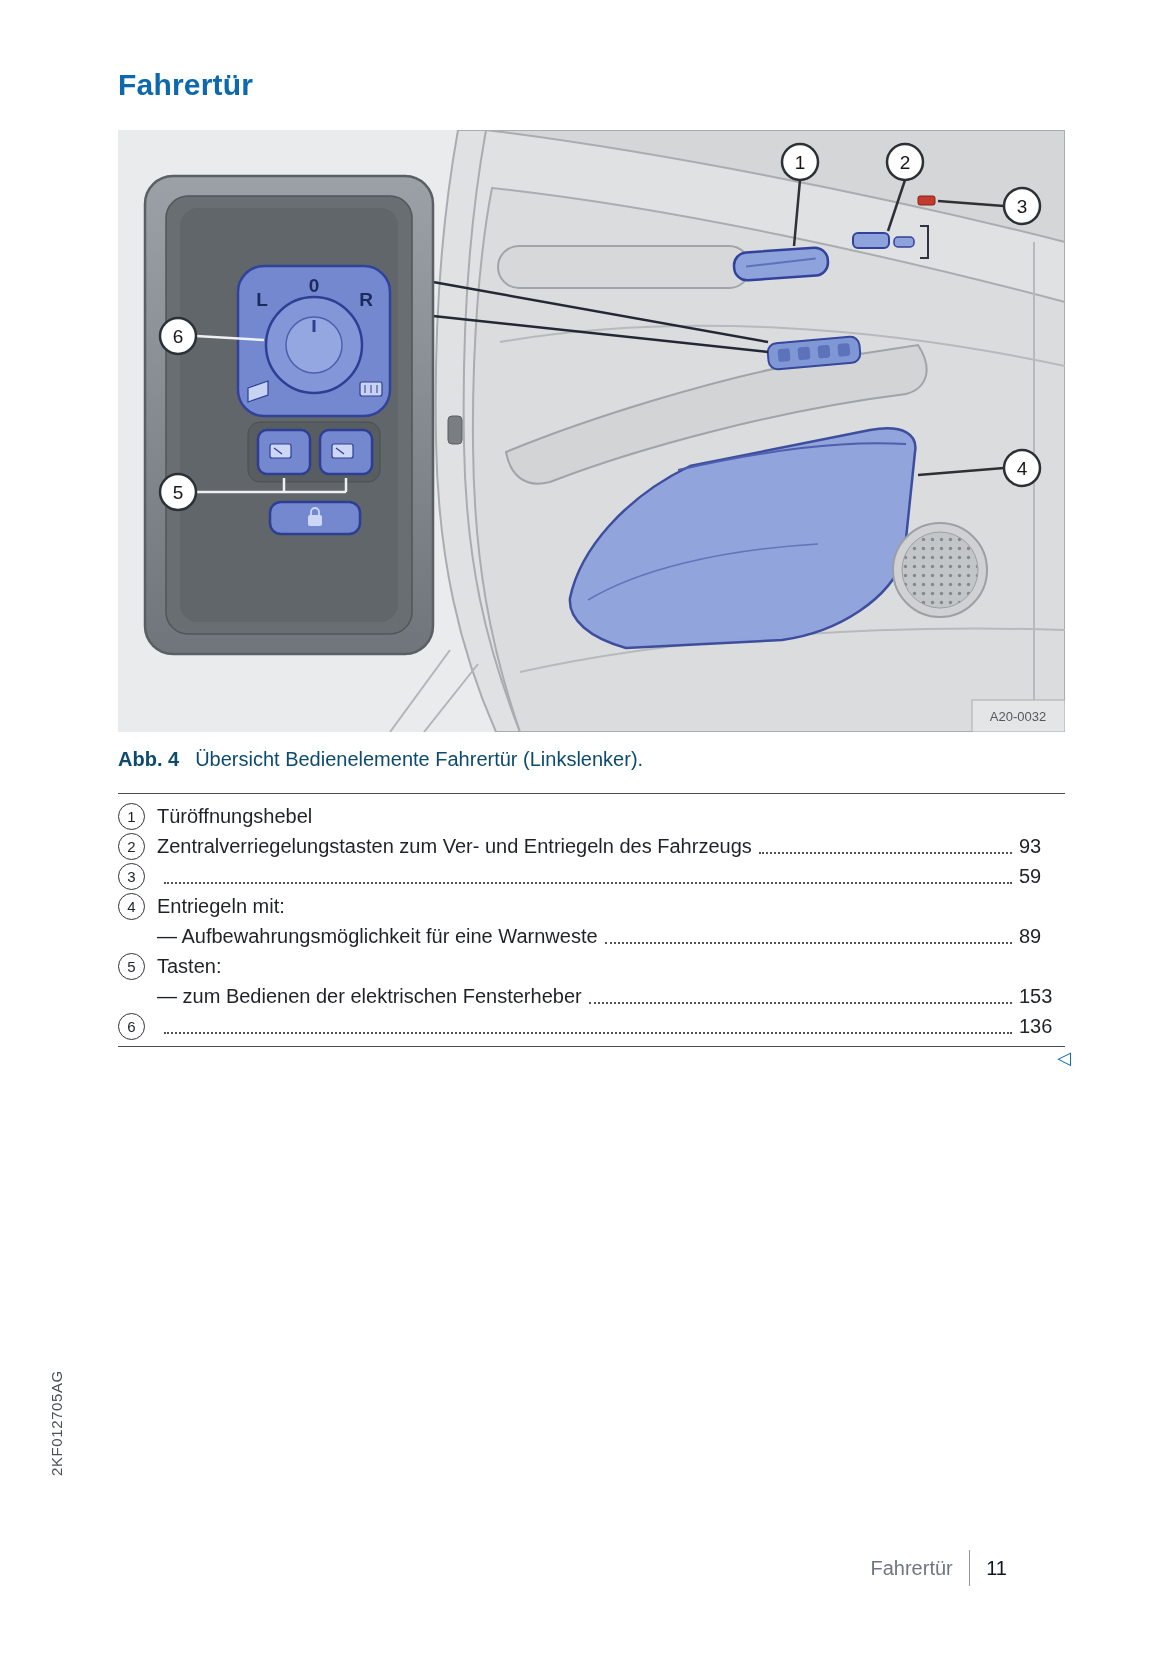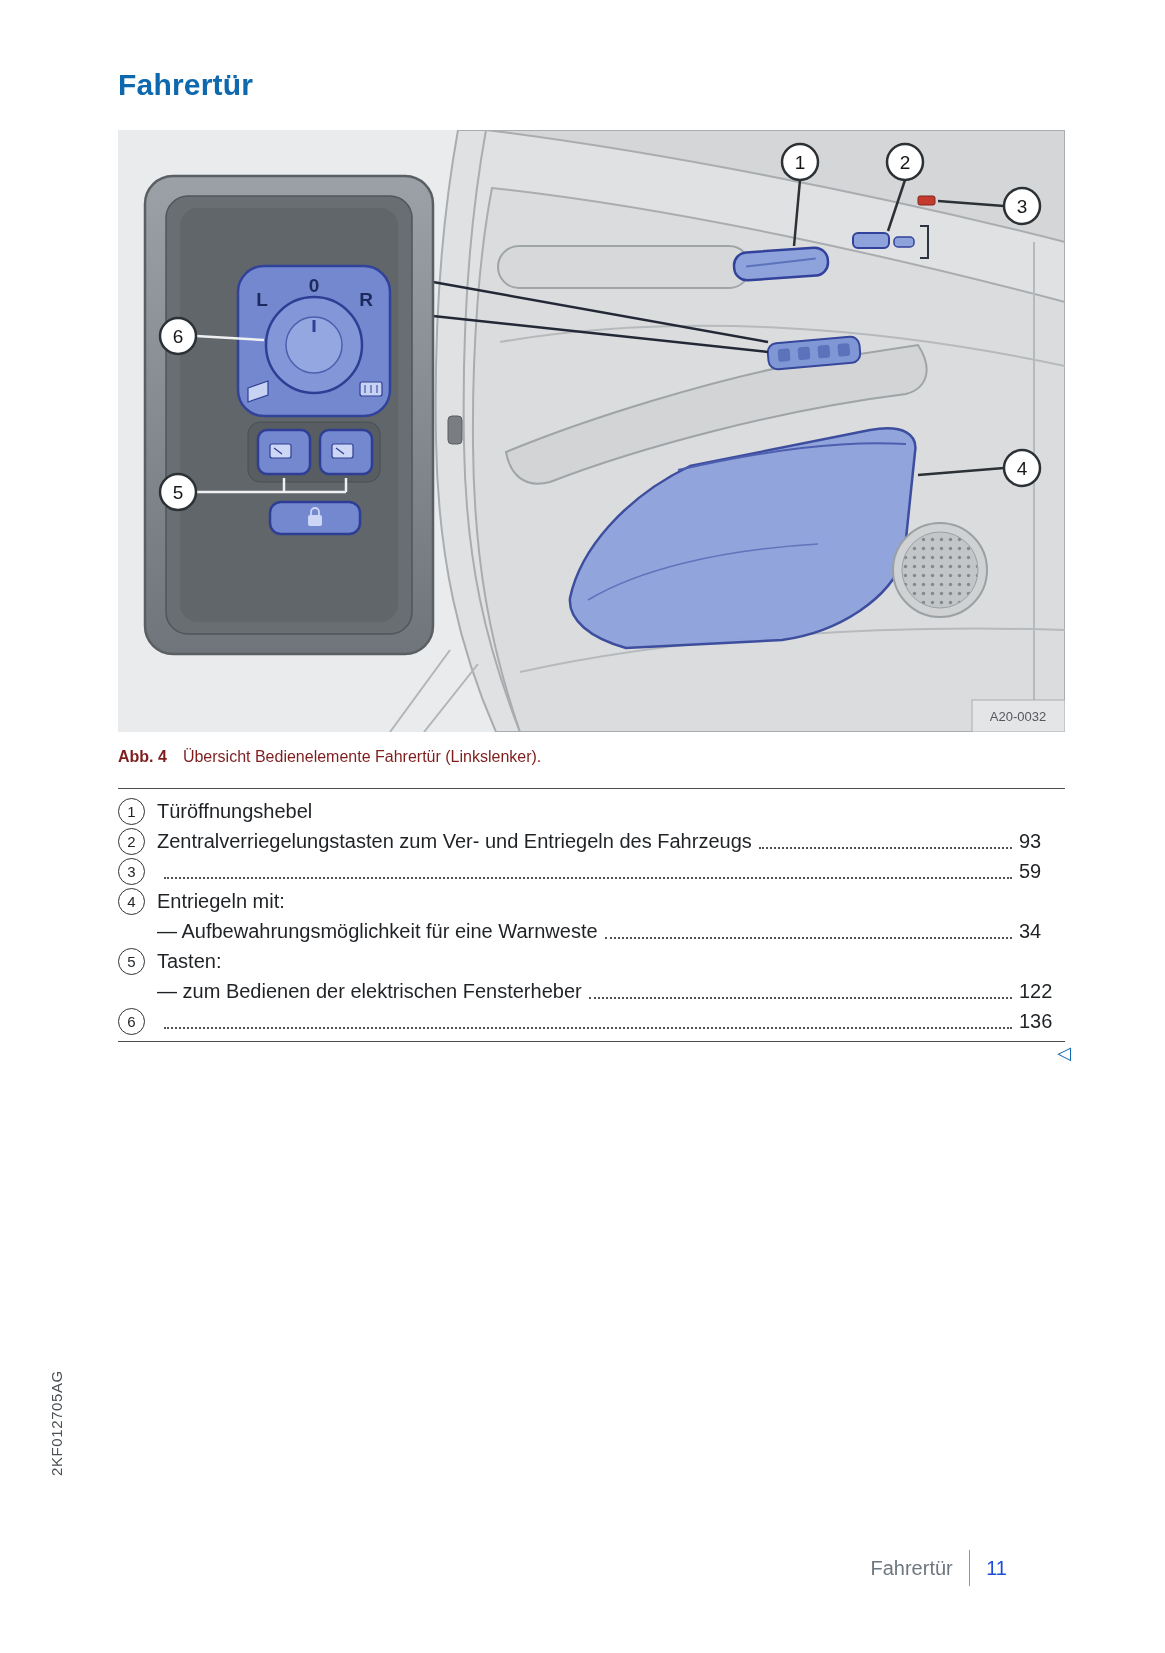--- a/index.html
+++ b/index.html
@@ -5,21 +5,21 @@
   * { margin:0; padding:0; box-sizing:border-box; }
   html,body { background:#ffffff; }
   body {
     width:1165px; height:1653px; position:relative; overflow:hidden;
     font-family:"Liberation Sans", sans-serif; color:#1f2326;
   }
   .content { position:absolute; left:118px; top:0; width:947px; }
   .title { margin-top:68px; font-size:30px; font-weight:bold; color:#0d68ae; letter-spacing:.2px; }
   .fig { display:block; margin-top:28px; width:947px; height:602px; }
   svg text { font-family:"Liberation Sans", sans-serif; }
-  .caption { margin-top:16px; font-size:16px; color:#7f1d1d; }
+  .caption { margin-top:16px; font-size:20px; color:#0c4a6e; }
   .caption .cap-label { font-weight:bold; margin-right:16px; }
   .rule { border-top:1.6px solid #4a4d50; margin-top:22px; }
   .rule-bottom { position:relative; border-top:1.6px solid #4a4d50; margin-top:5px; }
   .cont-icon { position:absolute; right:-6px; top:2px; color:#0d68ae; font-size:18px; line-height:1; }
   .legend { margin-top:7px; }
   .lrow { display:flex; align-items:center; height:30px; font-size:20px; color:#1f2326; }
   .lnum {
     flex:0 0 27px; height:27px; border:1.6px solid #2f3337; border-radius:50%;
     display:flex; align-items:center; justify-content:center; font-size:15px; margin-right:12px;
   }
@@ -27,21 +27,21 @@
   .ltext { white-space:nowrap; }
   .leader { flex:1; border-bottom:2.4px dotted #4f5356; margin:0 7px; align-self:flex-end; margin-bottom:7px; }
   .lpage { min-width:46px; text-align:left; }
   .vcode {
     position:absolute; left:48px; top:1476px; transform:rotate(-90deg); transform-origin:0 0;
     font-size:15px; color:#4b5054; letter-spacing:.6px; white-space:nowrap;
   }
   .footer { position:absolute; right:158px; top:1550px; display:flex; align-items:center; font-size:20px; }
   .footer .sec { color:#6e7780; }
   .footer .div { width:1.5px; height:36px; background:#8f969c; margin:0 16px; }
-  .footer .pno { color:#1d4ed8; }
+  .footer .pno { color:#0f172a; }
 </style>
 </head>
 <body>
 
 <div class="content">
 
   <h1 class="title">Fahrertür</h1>
 
   <svg class="fig" viewBox="0 0 947 602" xmlns="http://www.w3.org/2000/svg">
     <defs>
@@ -234,34 +234,34 @@
   <div class="lrow">
     <span class="lnum">4</span>
     <span class="ltext">Entriegeln mit:</span>
 
   </div>
 
   <div class="lrow">
     <span class="lnum empty"></span>
     <span class="ltext">— Aufbewahrungsmöglichkeit für eine Warnweste</span>
     <span class="leader"></span>
-    <span class="lpage">34</span>
+    <span class="lpage">89</span>
   </div>
 
   <div class="lrow">
     <span class="lnum">5</span>
     <span class="ltext">Tasten:</span>
 
   </div>
 
   <div class="lrow">
     <span class="lnum empty"></span>
     <span class="ltext">— zum Bedienen der elektrischen Fensterheber</span>
     <span class="leader"></span>
-    <span class="lpage">122</span>
+    <span class="lpage">153</span>
   </div>
 
 
   <div class="lrow">
     <span class="lnum">6</span>
     <span class="leader"></span>
     <span class="lpage">136</span>
   </div>
 </div>
 

